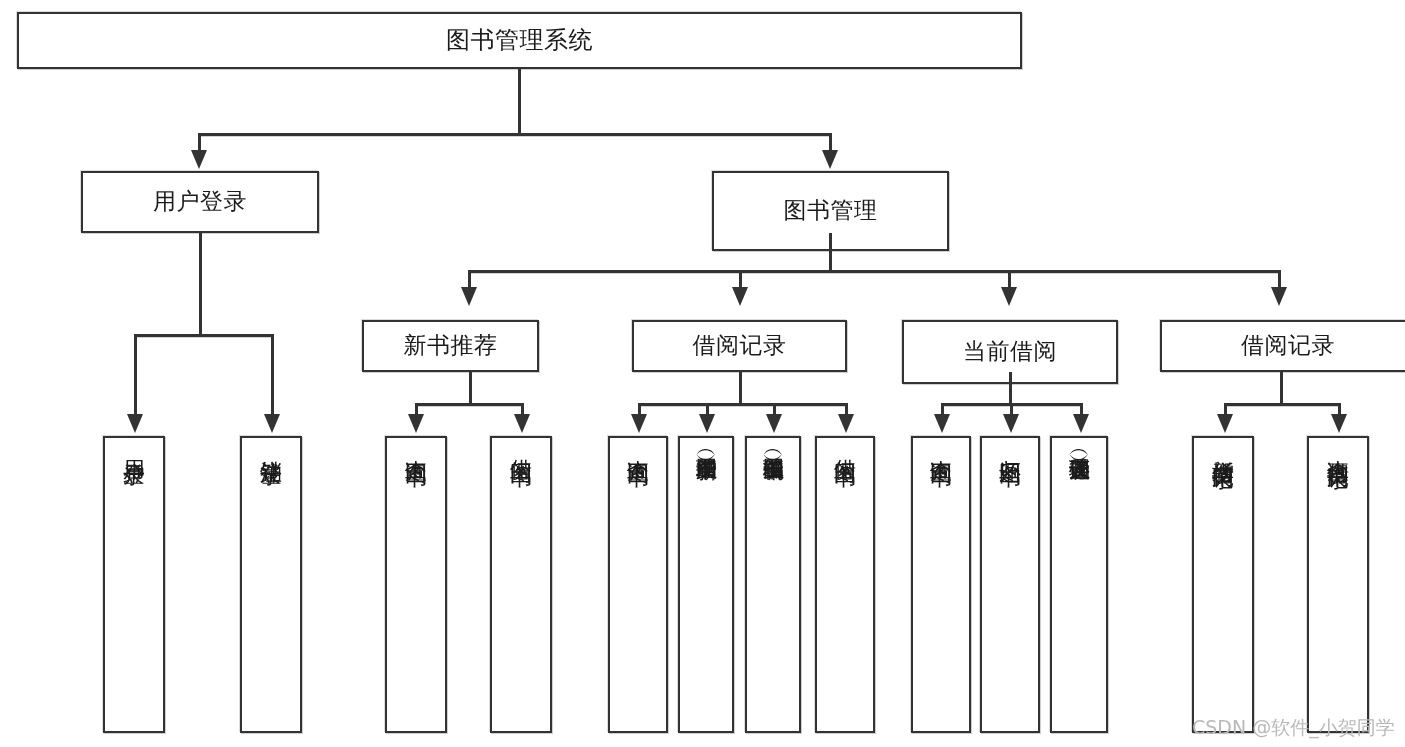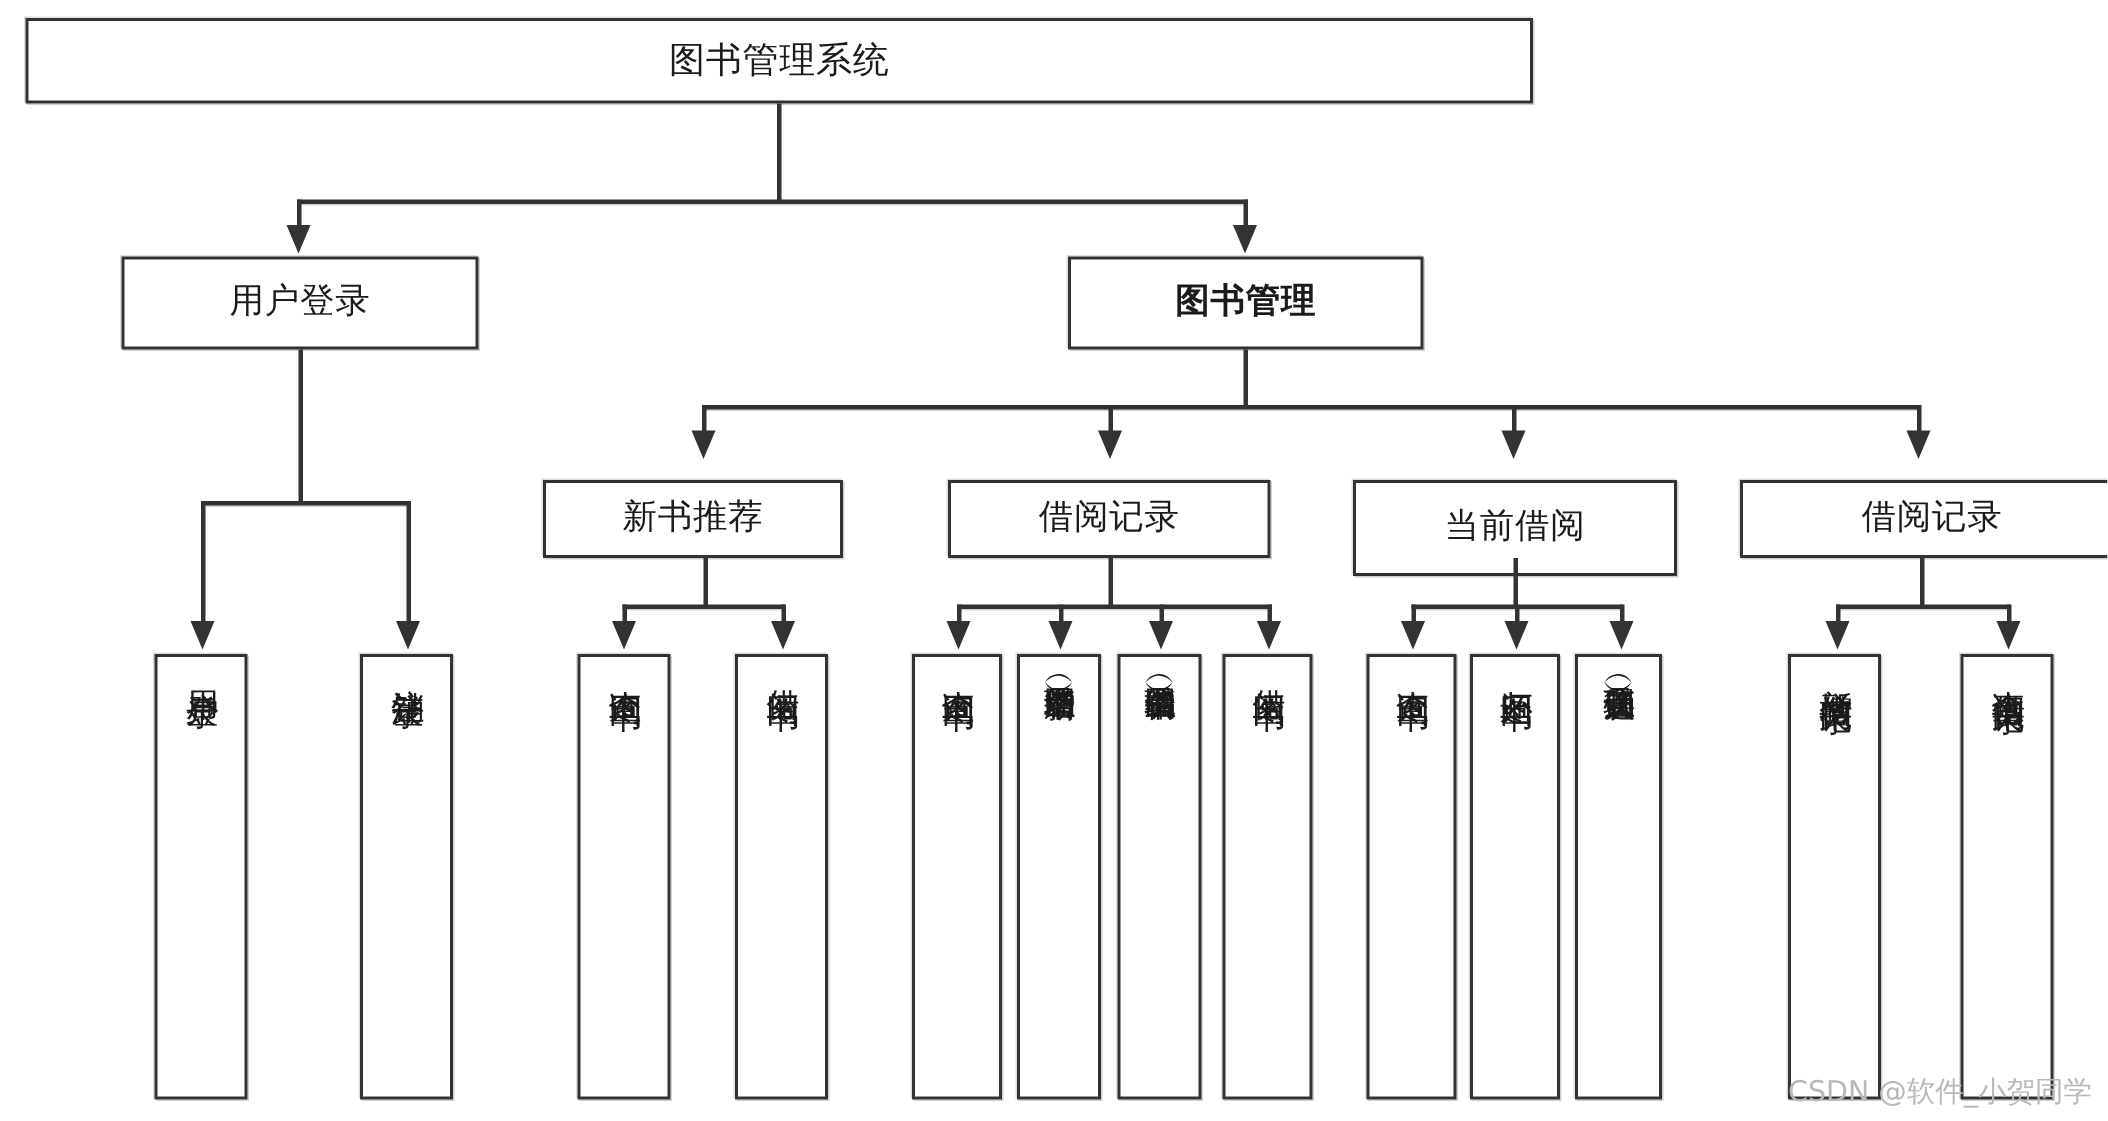--- a/index.html
+++ b/index.html
@@ -102,21 +102,21 @@
   <div class="ln h" style="left:198px; top:133px; width:634px;"></div>
 
   <div class="ln v" style="left:198px; top:133px; height:20px;"></div>
   <div class="ln v" style="left:829px; top:133px; height:20px;"></div>
   <div class="arrow" style="left:191px; top:150px;"></div>
   <div class="arrow" style="left:822px; top:150px;"></div>
 
   <div class="node h" style="left:81px; top:171px; width:238px; height:62px;">
     <span class="label">用户登录</span>
   </div>
-  <div class="node h" style="left:712px; top:171px; width:237px; height:62px;font-weight:bold;">
+  <div class="node h" style="left:712px; top:171px; width:237px; height:80px;">
     <span class="label">图书管理</span>
   </div>
 
   <div class="ln v" style="left:199px; top:233px; height:102px;"></div>
   <div class="ln h" style="left:134px; top:334px; width:139px;"></div>
   <div class="ln v" style="left:134px; top:334px; height:83px;"></div>
   <div class="ln v" style="left:271px; top:334px; height:83px;"></div>
   <div class="arrow" style="left:127px; top:414px;"></div>
   <div class="arrow" style="left:264px; top:414px;"></div>
 
@@ -124,21 +124,21 @@
   <div class="ln h" style="left:468px; top:270px; width:812px;"></div>
   <div class="ln v" style="left:468px; top:270px; height:20px;"></div>
   <div class="ln v" style="left:739px; top:270px; height:20px;"></div>
   <div class="ln v" style="left:1008px; top:270px; height:20px;"></div>
   <div class="ln v" style="left:1278px; top:270px; height:20px;"></div>
   <div class="arrow" style="left:461px; top:287px;"></div>
   <div class="arrow" style="left:732px; top:287px;"></div>
   <div class="arrow" style="left:1001px; top:287px;"></div>
   <div class="arrow" style="left:1271px; top:287px;"></div>
 
-  <div class="node h" style="left:362px; top:320px; width:200px; height:52px;">
+  <div class="node h" style="left:362px; top:320px; width:177px; height:52px;">
     <span class="label">新书推荐</span>
   </div>
   <div class="node h" style="left:632px; top:320px; width:215px; height:52px;">
     <span class="label">借阅记录</span>
   </div>
   <div class="node h" style="left:902px; top:320px; width:216px; height:64px;">
     <span class="label">当前借阅</span>
   </div>
   <div class="node h" style="left:1160px; top:320px; width:256px; height:52px;">
     <span class="label">借阅记录</span>

